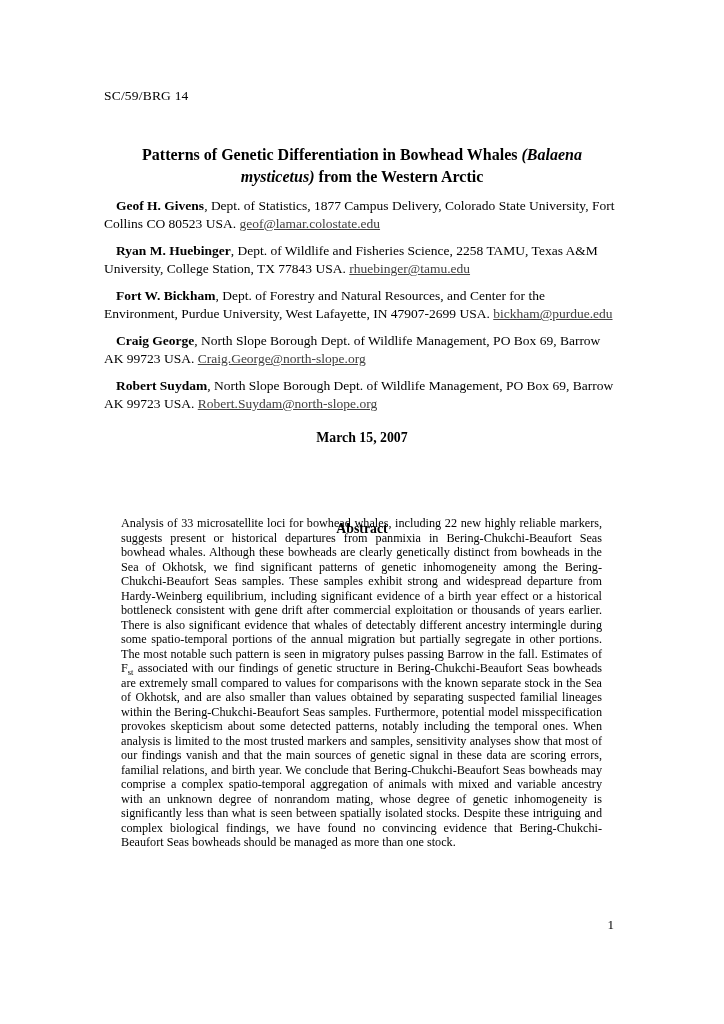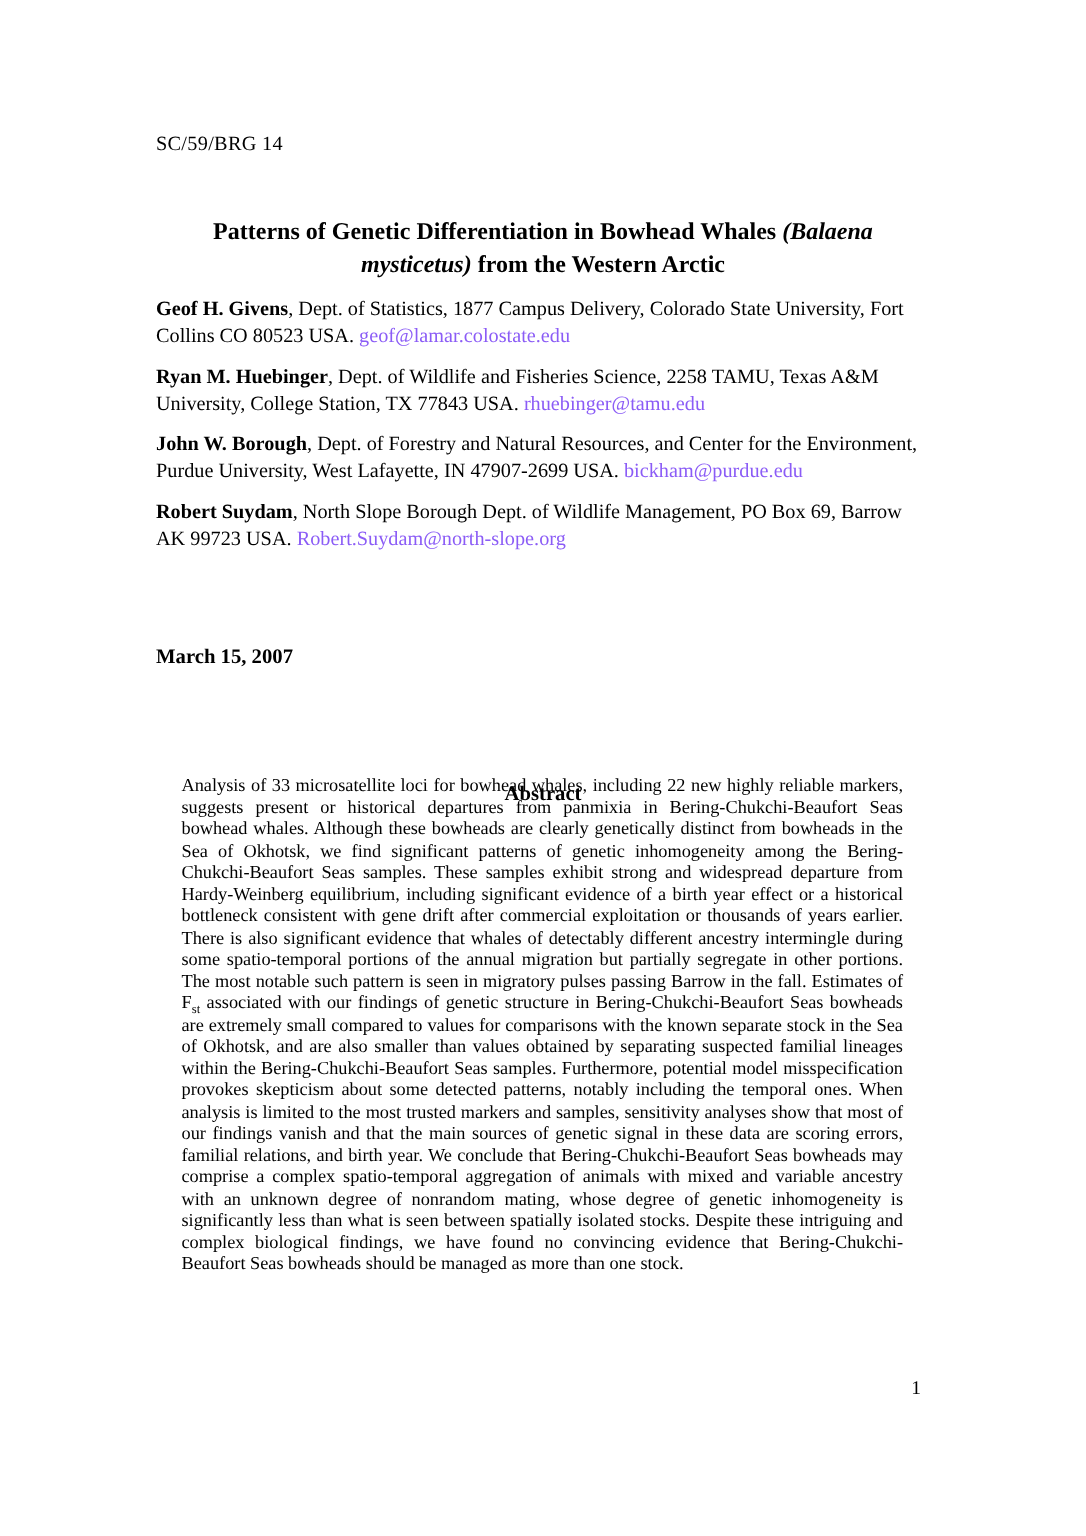--- a/index.html
+++ b/index.html
@@ -50,30 +50,33 @@
     left: 104px;
     width: 517px;
     font-size: 13.5px;
     line-height: 18px;
   }
   .author-entry {
     margin: 0 0 9px 0;
   }
   .author-name {
     font-weight: bold;
+    margin-left: 12px;
   }
   .author-email {
-    color: #8b5cf6;
+    color: #404040;
+    text-decoration: underline;
     cursor: pointer;
   }
   .paper-date {
     position: absolute;
     top: 430px;
     left: 104px;
     width: 516px;
+    text-align: center;
     font-weight: bold;
     font-size: 13.8px;
   }
   .abstract-heading {
     position: absolute;
     top: 489px;
     left: 104px;
     width: 516px;
     text-align: center;
     font-weight: bold;
@@ -113,22 +116,23 @@
     <div><span>Patterns of Genetic Differentiation in Bowhead Whales </span><span class="italic">(Balaena</span></div>
     <div><span class="italic">mysticetus)</span><span> from the Western Arctic</span></div>
   </div>
 
   <div class="authors">
 
     <p class="author-entry"><span class="author-name">Geof H. Givens</span><span>, Dept. of Statistics, 1877 Campus Delivery, Colorado State University, Fort Collins CO 80523 USA.  </span><a class="author-email">geof@lamar.colostate.edu</a></p>
 
     <p class="author-entry"><span class="author-name">Ryan M. Huebinger</span><span>, Dept. of Wildlife and Fisheries Science, 2258 TAMU, Texas A&amp;M University, College Station, TX 77843 USA. </span><a class="author-email">rhuebinger@tamu.edu</a></p>
 
-    <p class="author-entry"><span class="author-name">John W. Borough</span><span>, Dept. of Forestry and Natural Resources, and Center for the Environment, Purdue University, West Lafayette, IN 47907-2699 USA. </span><a class="author-email">bickham@purdue.edu</a></p>
+    <p class="author-entry"><span class="author-name">Fort W. Bickham</span><span>, Dept. of Forestry and Natural Resources, and Center for the Environment, Purdue University, West Lafayette, IN 47907-2699 USA. </span><a class="author-email">bickham@purdue.edu</a></p>
 
+    <p class="author-entry"><span class="author-name">Craig George</span><span>, North Slope Borough Dept. of Wildlife Management, PO Box 69, Barrow AK 99723 USA.  </span><a class="author-email">Craig.George@north-slope.org</a></p>
 
     <p class="author-entry"><span class="author-name">Robert Suydam</span><span>, North Slope Borough Dept. of Wildlife Management, PO Box 69, Barrow AK 99723 USA.  </span><a class="author-email">Robert.Suydam@north-slope.org</a></p>
 
   </div>
 
   <div class="paper-date">March 15, 2007</div>
 
   <div class="abstract-heading">Abstract</div>
 
   <div class="abstract-body"><span>Analysis of 33 microsatellite loci for bowhead whales, including 22 new highly reliable markers, suggests present or historical departures from panmixia in Bering-Chukchi-Beaufort Seas bowhead whales.  Although these bowheads are clearly genetically distinct from bowheads in the Sea of Okhotsk, we find significant patterns of genetic inhomogeneity among the Bering-Chukchi-Beaufort Seas samples.  These samples exhibit strong and widespread departure from Hardy-Weinberg equilibrium, including significant evidence of a birth year effect or a historical bottleneck consistent with gene drift after commercial exploitation or thousands of years earlier.  There is also significant evidence that whales of detectably different ancestry intermingle during some spatio-temporal portions of the annual migration but partially segregate in other portions.  The most notable such pattern is seen in migratory pulses passing Barrow in the fall.  Estimates of F</span><sub>st</sub><span> associated with our findings of genetic structure in Bering-Chukchi-Beaufort Seas bowheads are extremely small compared to values for comparisons with the known separate stock in the Sea of Okhotsk, and are also smaller than values obtained by separating suspected familial lineages within the Bering-Chukchi-Beaufort Seas samples.  Furthermore, potential model misspecification provokes skepticism about some detected patterns, notably including the temporal ones.  When analysis is limited to the most trusted markers and samples, sensitivity analyses show that most of our findings vanish and that the main sources of genetic signal in these data are scoring errors, familial relations, and birth year.  We conclude that Bering-Chukchi-Beaufort Seas bowheads may comprise a complex spatio-temporal aggregation of animals with mixed and variable ancestry with an unknown degree of nonrandom mating, whose degree of genetic inhomogeneity is significantly less than what is seen between spatially isolated stocks.  Despite these intriguing and complex biological findings, we have found no convincing evidence that Bering-Chukchi-Beaufort Seas bowheads should be managed as more than one stock.</span></div>

